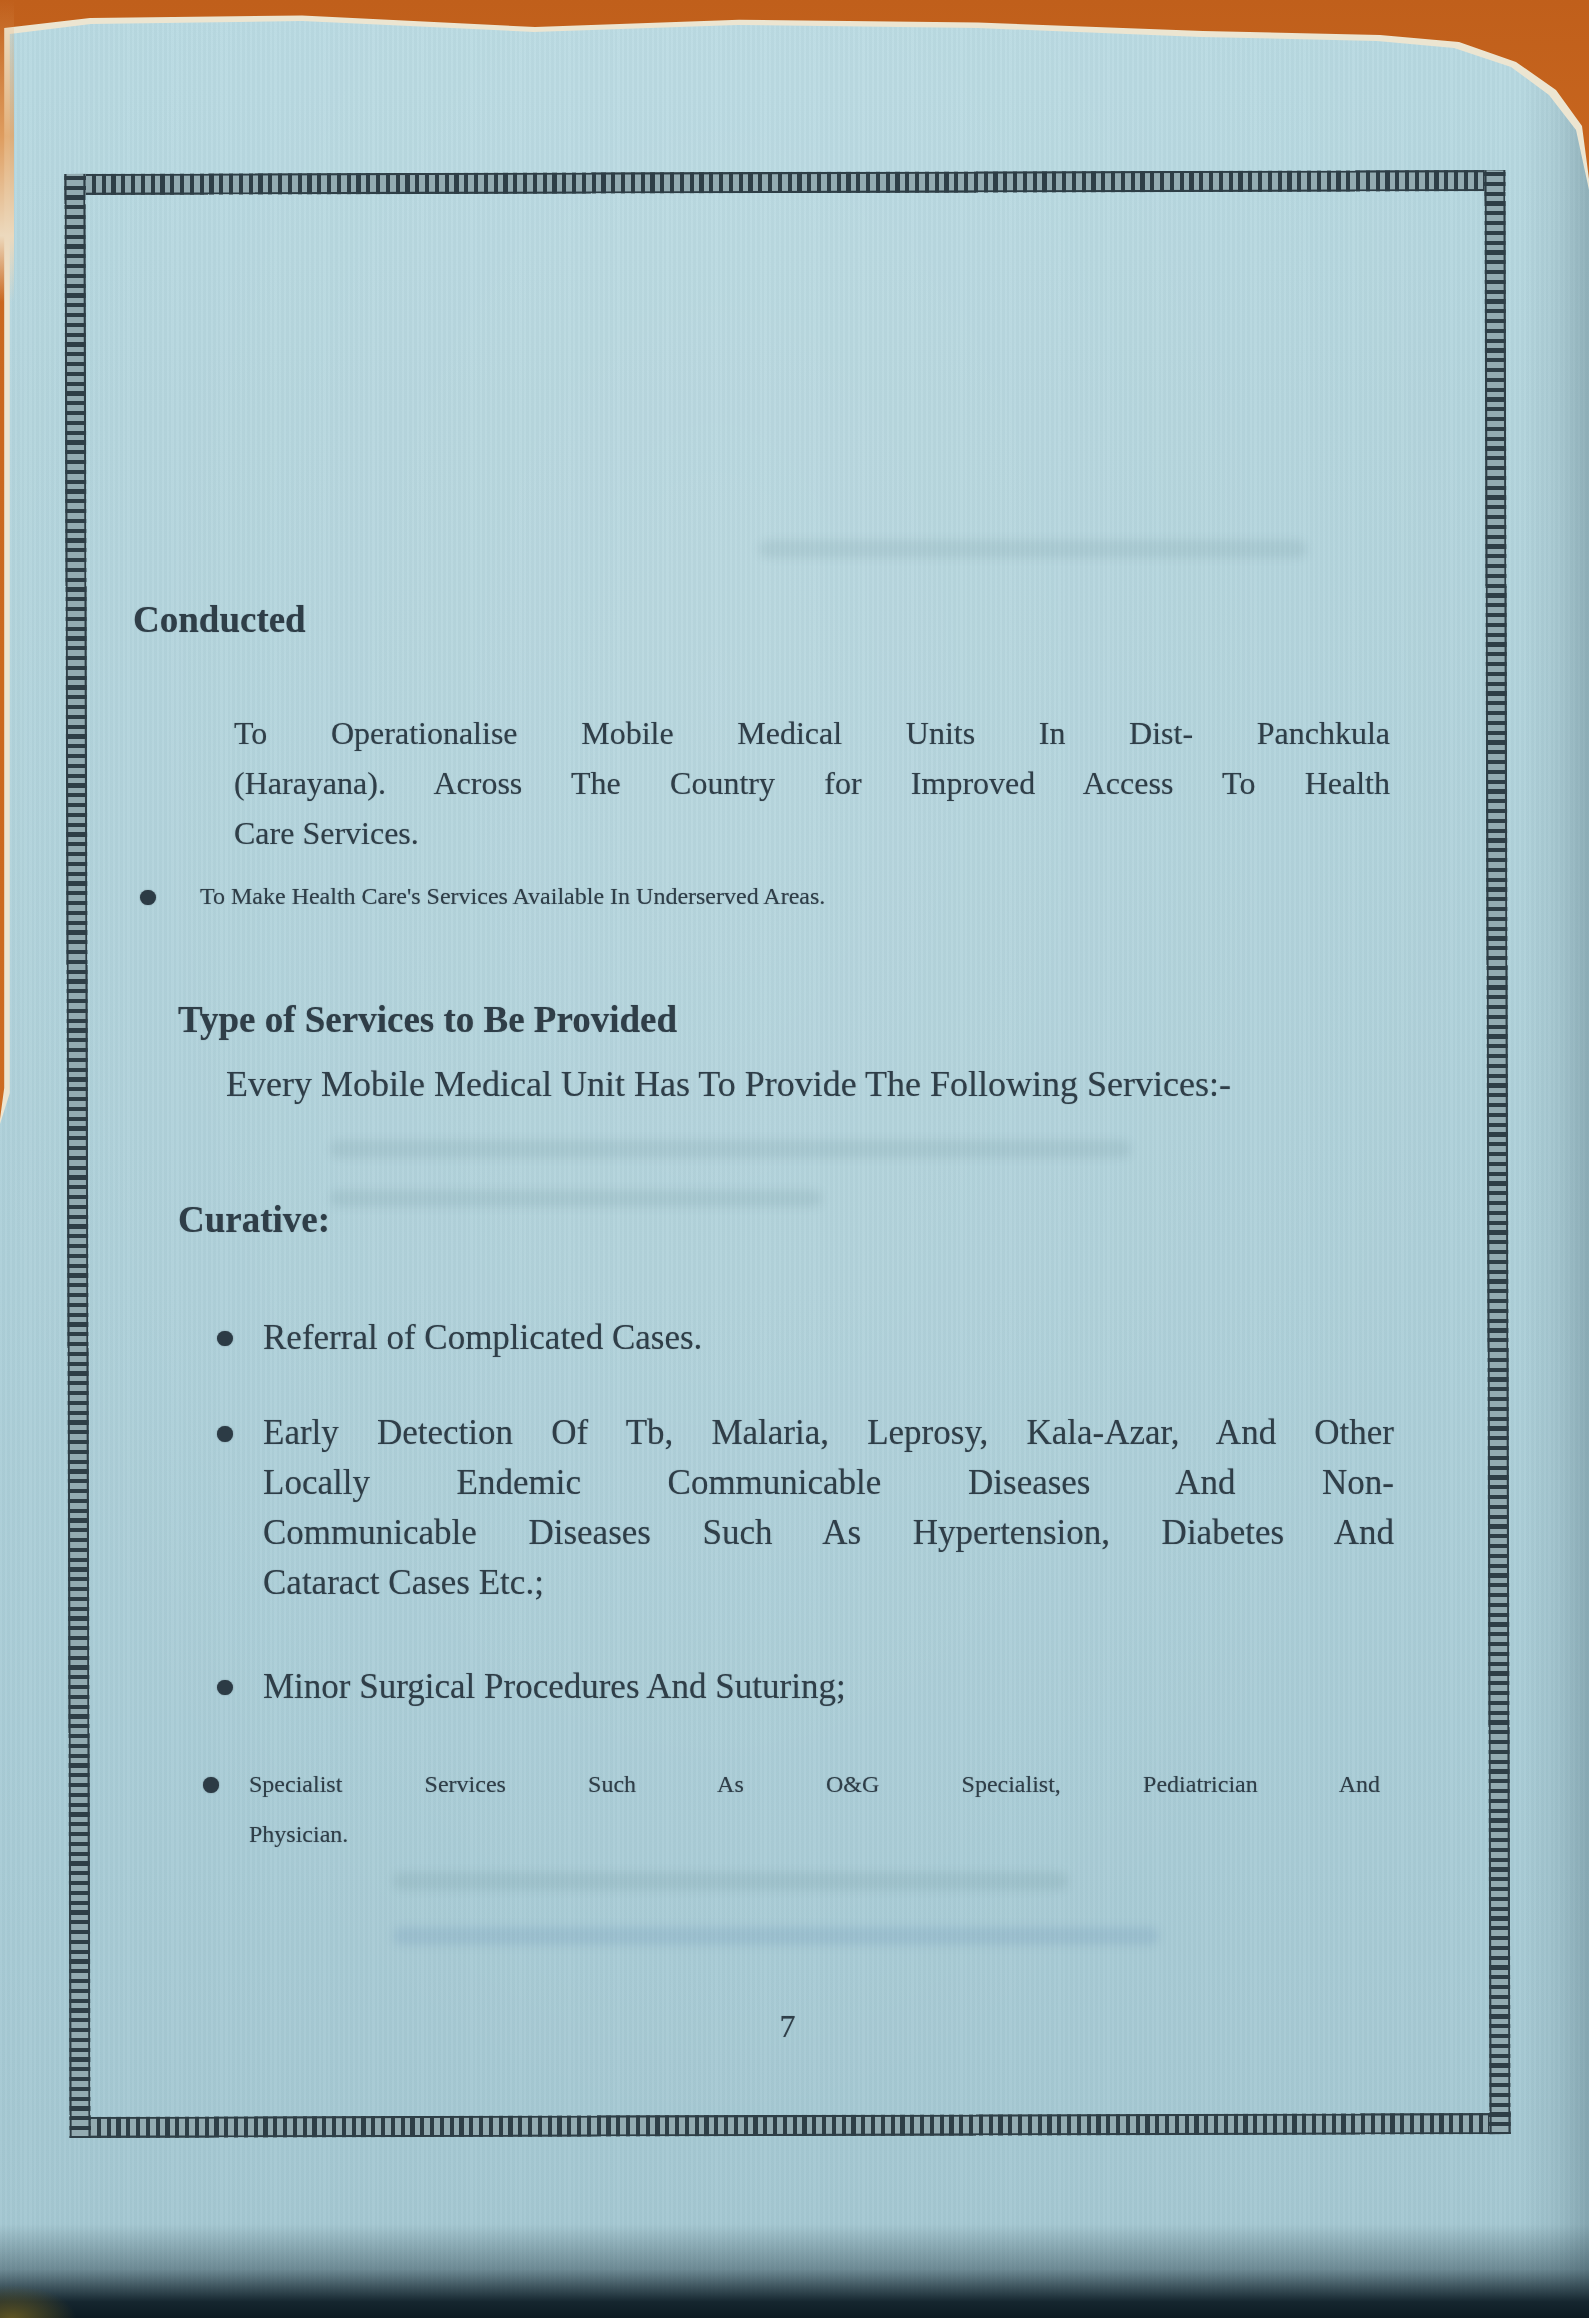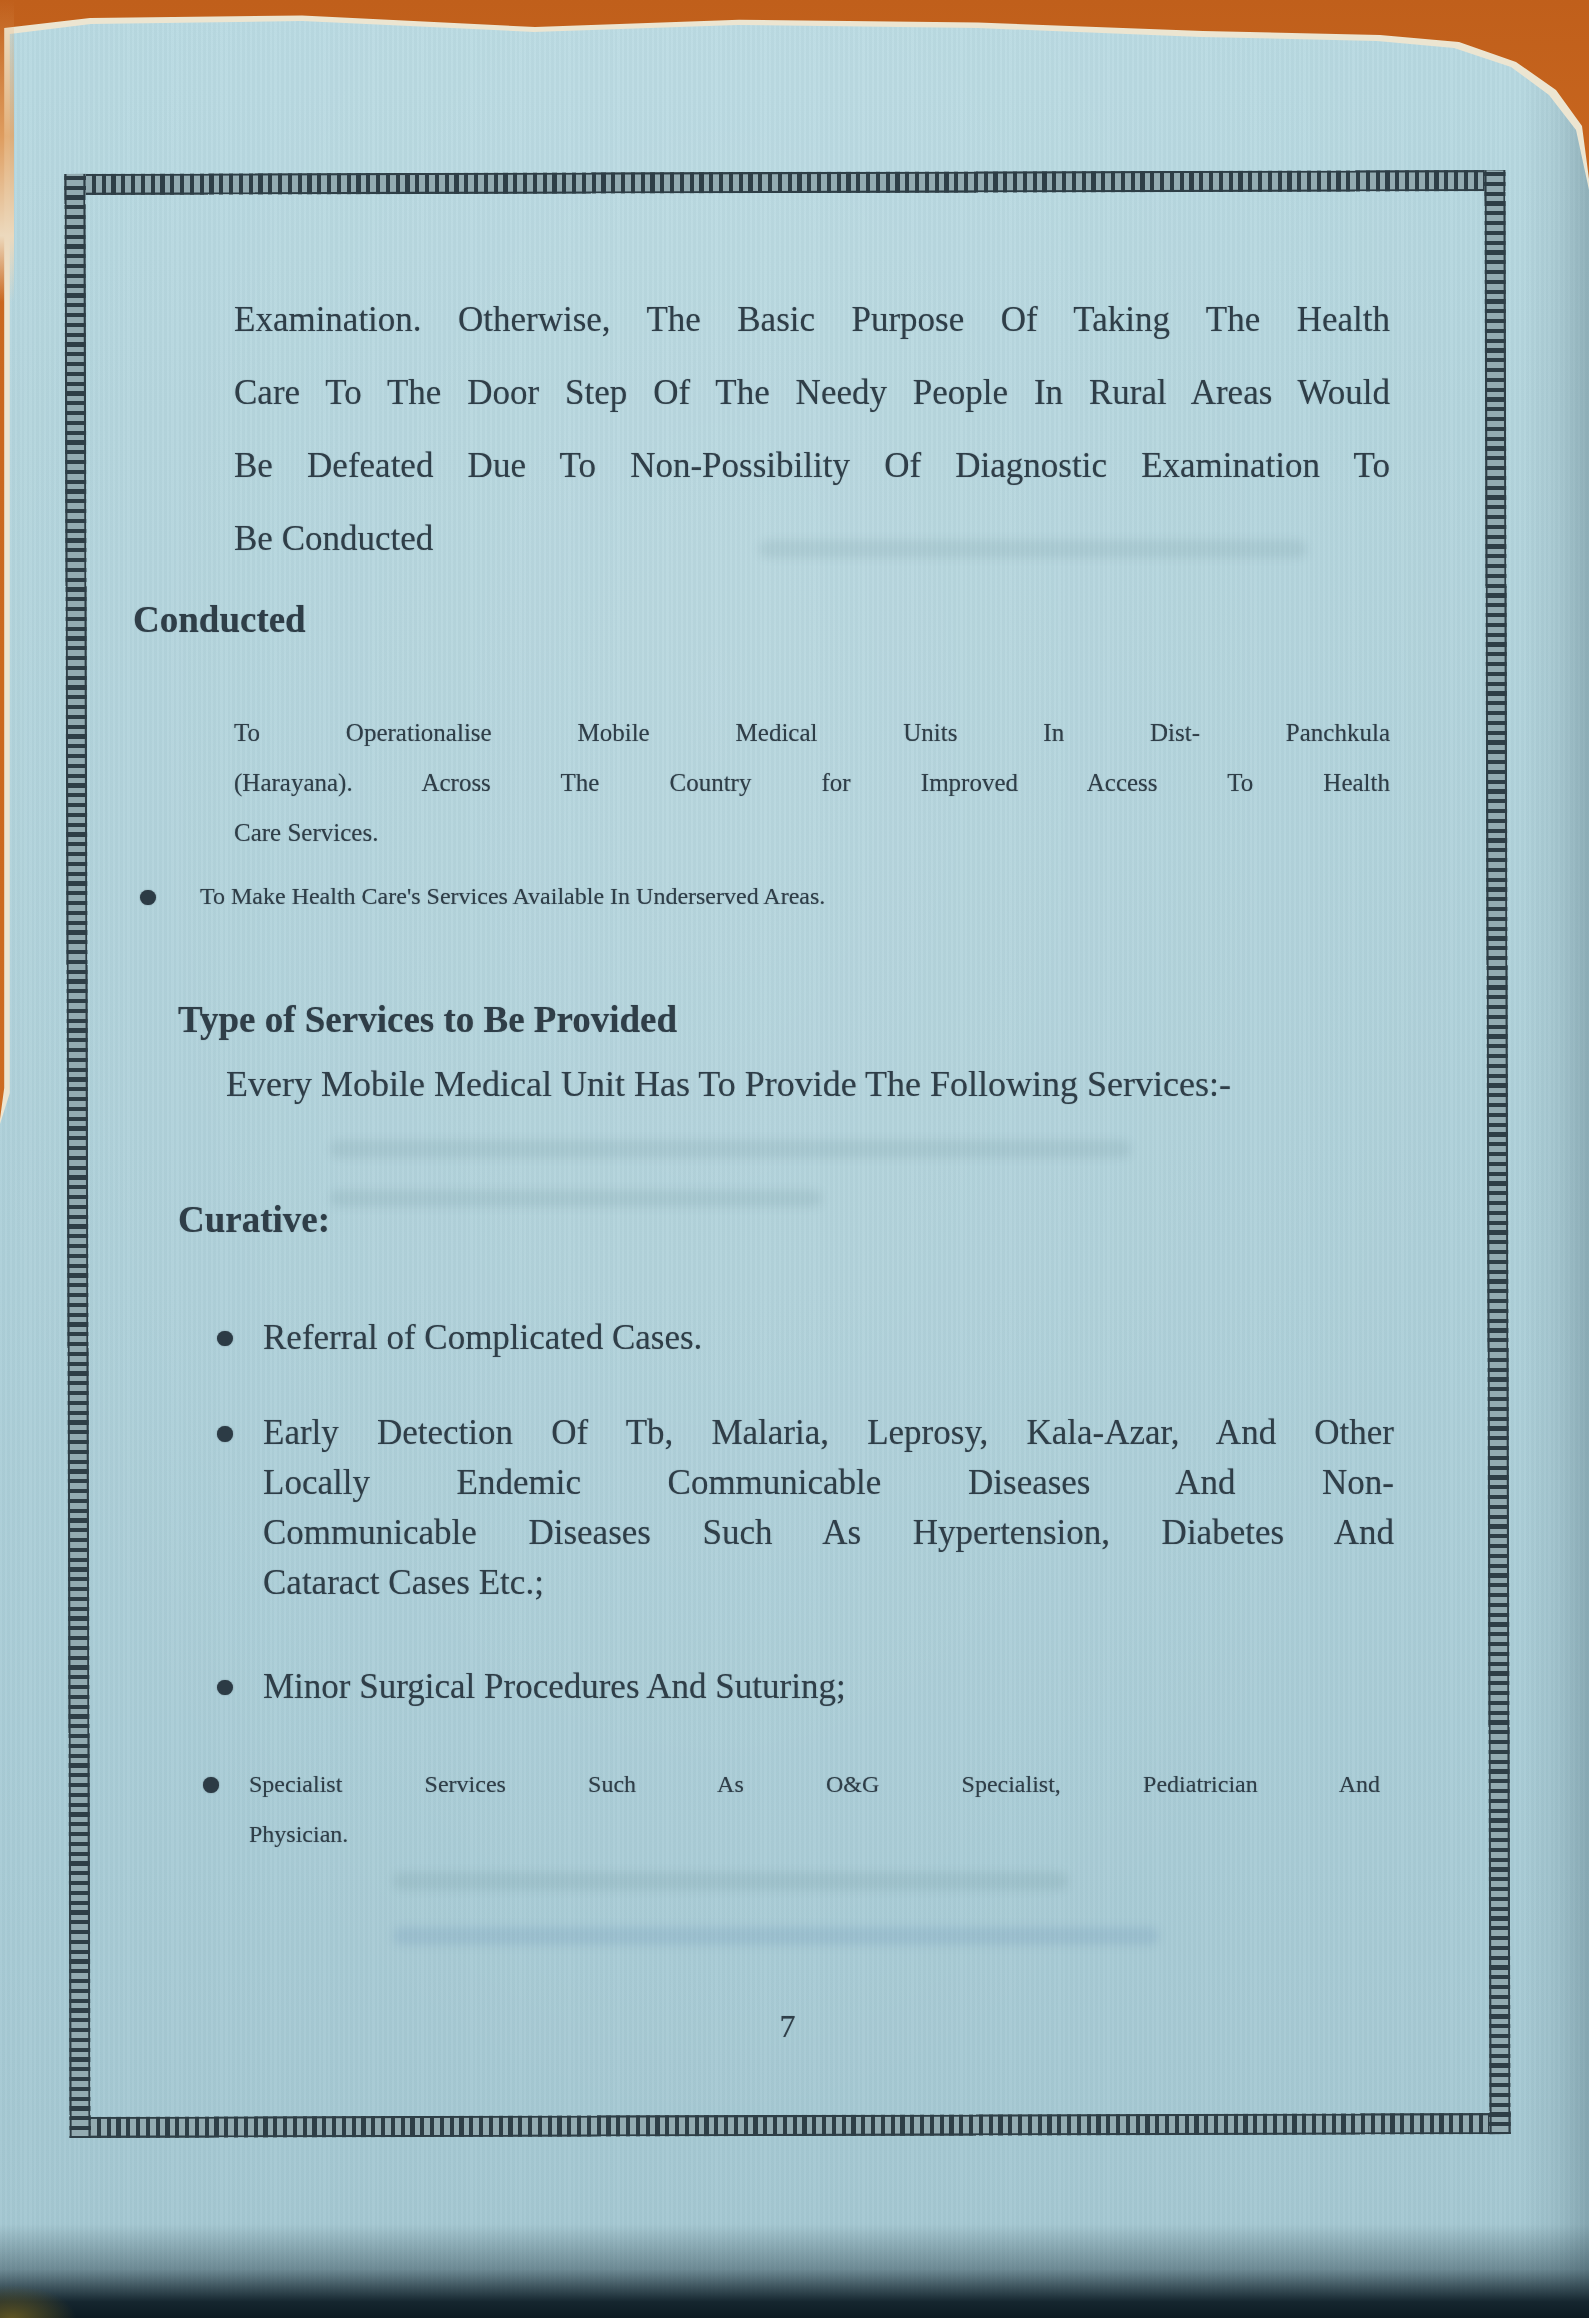--- a/index.html
+++ b/index.html
@@ -44,21 +44,21 @@
   .chain.bottom{bottom:0;}
   .chain.left{left:0;}
   .chain.right{right:0;}
   
   .txt{position:absolute;color:#2f3e48;text-shadow:0 0 1.1px rgba(47,62,72,.50);}
   .ln{text-align:justify;text-align-last:left;}
   .ln.j{text-align-last:justify;}
   .b{font-weight:700;}
   .intro{left:234px;top:283px;width:1156px;font-size:35px;line-height:73px;}
   .obj-head{left:133px;top:599px;font-size:37px;line-height:42px;}
-  .obj-para{left:234px;top:708px;width:1156px;font-size:25px;line-height:50px;}
+  .obj-para{left:234px;top:708px;width:1156px;font-size:32px;line-height:50px;}
   .obj-bullet{left:200px;top:874px;width:1194px;font-size:24px;line-height:45px;}
   .svc-head{left:178px;top:999px;font-size:37px;line-height:42px;}
   .svc-intro{left:178px;top:1062px;width:1194px;font-size:36px;line-height:45px;margin-left:48px;}
   .cur-head{left:178px;top:1199px;font-size:37px;line-height:42px;}
   .bl1{left:263px;top:1315px;width:1131px;font-size:35px;line-height:45px;}
   .bl2{left:263px;top:1408px;width:1131px;font-size:35px;line-height:50px;}
   .bl3{left:263px;top:1664px;width:1131px;font-size:35px;line-height:45px;}
   .bl4{left:249px;top:1759px;width:1131px;font-size:24px;line-height:50px;}
   .dot{position:absolute;width:15.5px;height:15.5px;border-radius:50%;background:#2c3b45;
     box-shadow:0 0 1.4px rgba(44,59,69,.6);}
@@ -82,26 +82,20 @@
       <div class="chain v left"></div>
       <div class="chain v right"></div>
     </div>
 
     <div class="ghost" style="left:759px;top:540px;width:548px;height:18px;"></div>
     <div class="ghost" style="left:330px;top:1140px;width:801px;height:18px;"></div>
     <div class="ghost" style="left:330px;top:1190px;width:492px;height:17px;"></div>
     <div class="ghost" style="left:393px;top:1872px;width:675px;height:18px;"></div>
     <div class="ghost blue" style="left:393px;top:1927px;width:766px;height:18px;"></div>
 
-    <div class="txt intro">
-      <div class="ln j">Examination. Otherwise, The Basic Purpose Of Taking The Health</div>
-      <div class="ln j">Care To The Door Step Of The Needy People In Rural Areas Would</div>
-      <div class="ln j">Be Defeated Due To Non-Possibility Of Diagnostic Examination To</div>
-      <div class="ln">Be Conducted</div>
-    </div>
 
     <div class="txt obj-head b">Conducted</div>
 
     <div class="txt obj-para">
       <div class="ln j">To Operationalise Mobile Medical Units In Dist- Panchkula</div>
       <div class="ln j">(Harayana). Across The Country for Improved Access To Health</div>
       <div class="ln">Care Services.</div>
     </div>
 
     <div class="txt obj-bullet">

